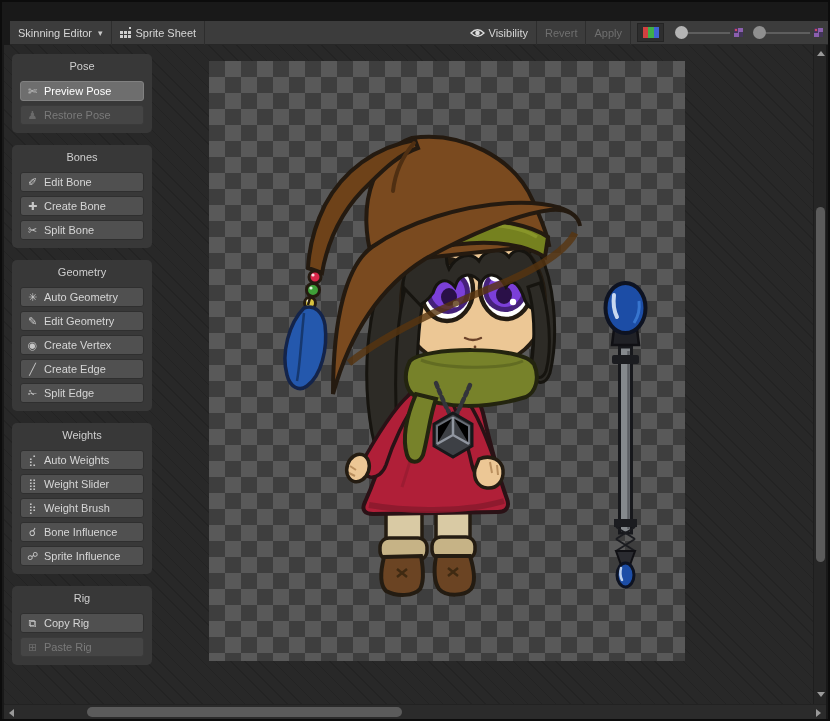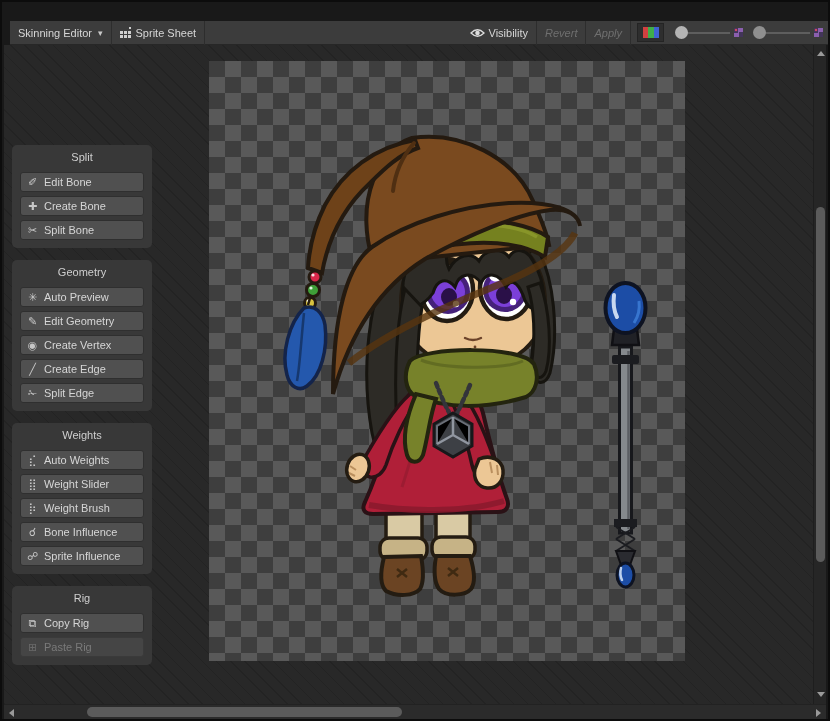--- a/index.html
+++ b/index.html
@@ -22,21 +22,21 @@
 
   
   .toolbar{
     position:absolute;left:8px;top:19px;right:0;height:24px;background:var(--toolbarBg,#3c3c3c);
     border-bottom:1px solid #272727;box-sizing:border-box;
     display:flex;align-items:center;font-size:11px;color:var(--textPrimary,#d6d6d6);
   }
   .tb-item{display:flex;align-items:center;gap:4px;padding:0 8px;height:100%;}
   .tb-sep{width:1px;height:24px;background:#2d2d2d;flex:none;}
   .tb-right{margin-left:auto;display:flex;align-items:center;height:100%;justify-content:space-between;}
-  .tb-disabled{color:#6f6f6f;font-style:italic;}
+  .tb-disabled{color:#6f6f6f;}
   .caret{font-size:9px;color:#c9c9c9;margin-left:2px;}
   .swatch-btn{width:27px;height:19px;background:#2e2e2e;border:1px solid #242424;display:flex;align-items:center;justify-content:center;margin:0 6px;box-sizing:border-box;}
   .swatch{width:16px;height:11px;background:linear-gradient(90deg,#d24040 0 34%,#3fae4a 34% 67%,#3f63d2 67%);}
   .slider{display:flex;align-items:center;margin:0 5px;}
   .slider .handle{width:13px;height:13px;border-radius:50%;flex:none;position:relative;z-index:1;margin-right:-2px;}
   .handle-a{background:#b4b4b4;}
   .handle-b{background:#8f8f8f;}
   .slider .track{height:2px;background:#5e5e5e;flex:none;}
   .track-a{width:44px;}
   .track-b{width:46px;}
@@ -250,40 +250,51 @@
         <circle cx="104" cy="214" r="1.6" fill="#ffffff" opacity="0.85"></circle>
         <circle cx="102" cy="227" r="1.6" fill="#ffffff" opacity="0.85"></circle>
         <circle cx="99" cy="240" r="1.4" fill="#ffffff" opacity="0.85"></circle>
         <path d="M95 247 C80 262 72 292 78 314 C81 326 90 331 98 325 C112 315 119 288 116 264 C114 252 106 243 95 247 Z" fill="#2458ad" stroke="#14244a" stroke-width="3.5"></path>
         <path d="M95 252 C92 280 91 304 88 320" stroke="#16386f" stroke-width="2.5" fill="none"></path>
         <path d="M99 244 L101 237" stroke="#241a10" stroke-width="2.5"></path>
       </g>
     </svg>
 
     <div class="panels" id="panels">
+        <div class="panel panel-pose">
+          <div class="panel-title">Pose</div>
+          <div class="tool-btn active">
+            <span class="tool-icon">✄</span>
+            <span>Preview Pose</span>
+          </div>
+          <div class="tool-btn disabled">
+            <span class="tool-icon">♟</span>
+            <span>Restore Pose</span>
+          </div>
+        </div>
         <div class="panel panel-bones">
-          <div class="panel-title">Split</div>
+          <div class="panel-title">Bones</div>
           <div class="tool-btn">
             <span class="tool-icon">✐</span>
             <span>Edit Bone</span>
           </div>
           <div class="tool-btn">
             <span class="tool-icon">✚</span>
             <span>Create Bone</span>
           </div>
           <div class="tool-btn">
             <span class="tool-icon">✂</span>
             <span>Split Bone</span>
           </div>
         </div>
         <div class="panel panel-geometry">
           <div class="panel-title">Geometry</div>
           <div class="tool-btn">
             <span class="tool-icon">✳</span>
-            <span>Auto Preview</span>
+            <span>Auto Geometry</span>
           </div>
           <div class="tool-btn">
             <span class="tool-icon">✎</span>
             <span>Edit Geometry</span>
           </div>
           <div class="tool-btn">
             <span class="tool-icon">◉</span>
             <span>Create Vertex</span>
           </div>
           <div class="tool-btn">

